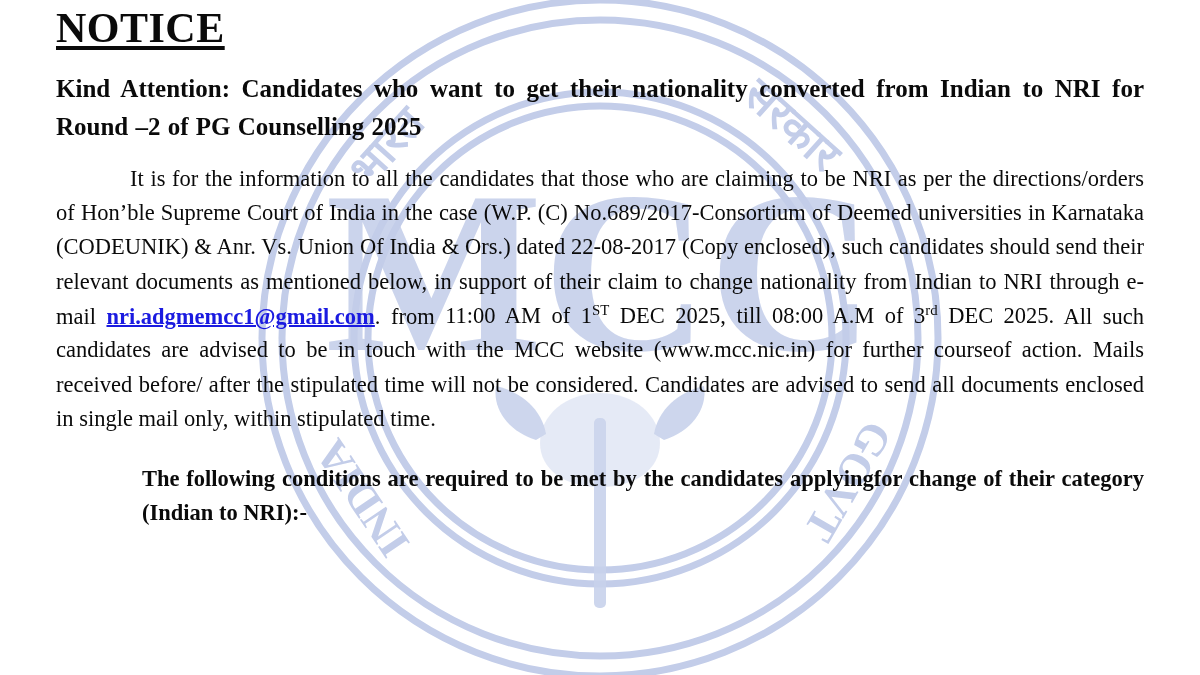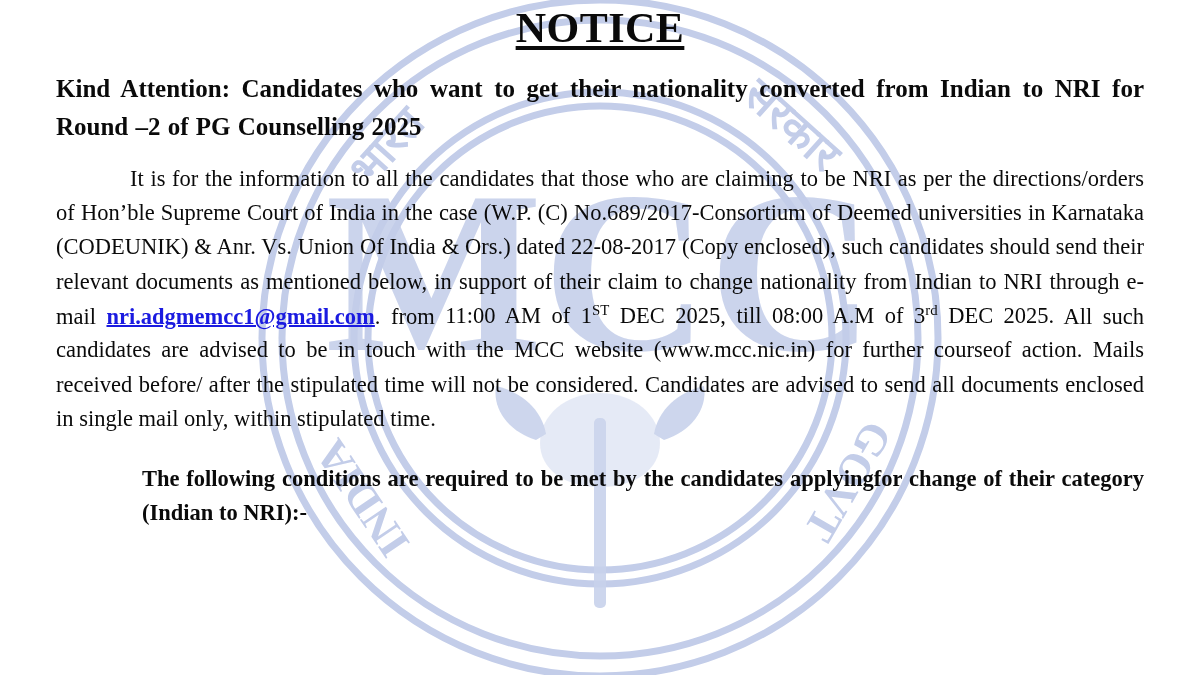--- a/index.html
+++ b/index.html
@@ -30,21 +30,21 @@
   #watermark svg { width: 100%; height: 100%; }
 
   #page {
     position: relative;
     z-index: 1;
     padding: 0 56px;
     box-sizing: border-box;
   }
 
   .doc-title {
-    text-align: center;
+    text-align: left;
     font-weight: bold;
     font-size: 42px;
     letter-spacing: 0.5px;
     margin: 4px 0 18px 0;
     text-decoration: underline;
     text-underline-offset: 4px;
   }
 
   .subtitle {
     font-weight: bold;

